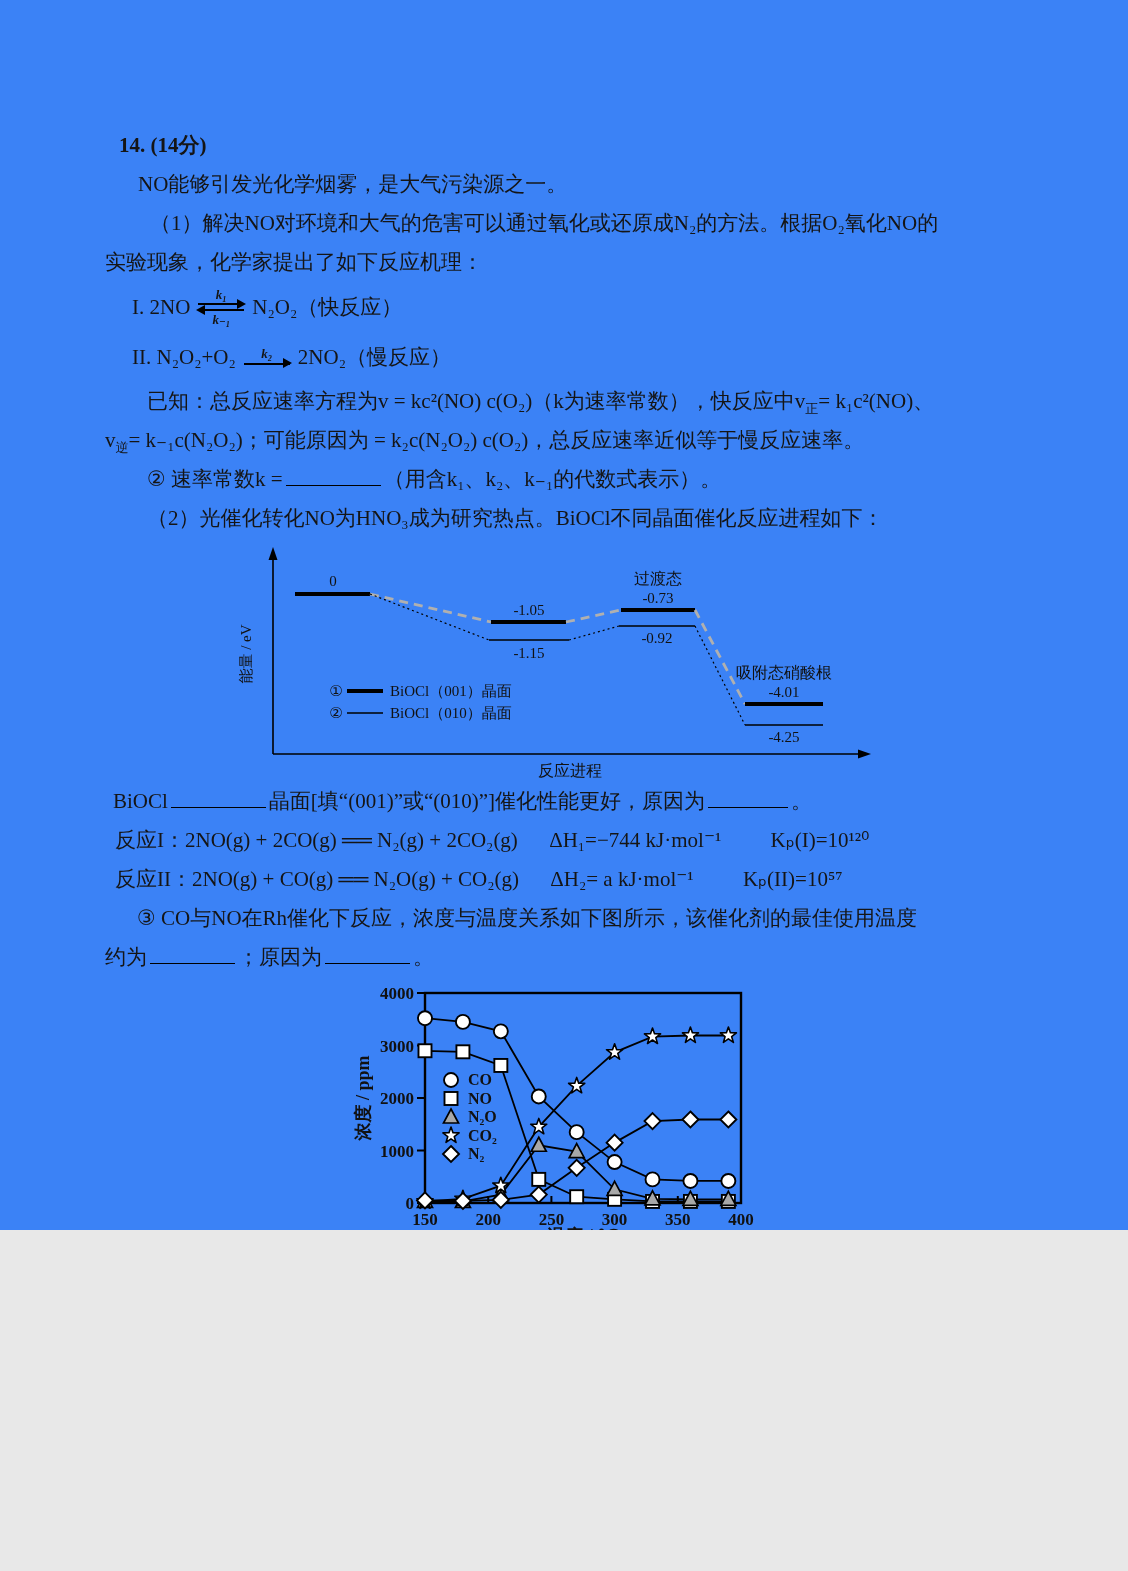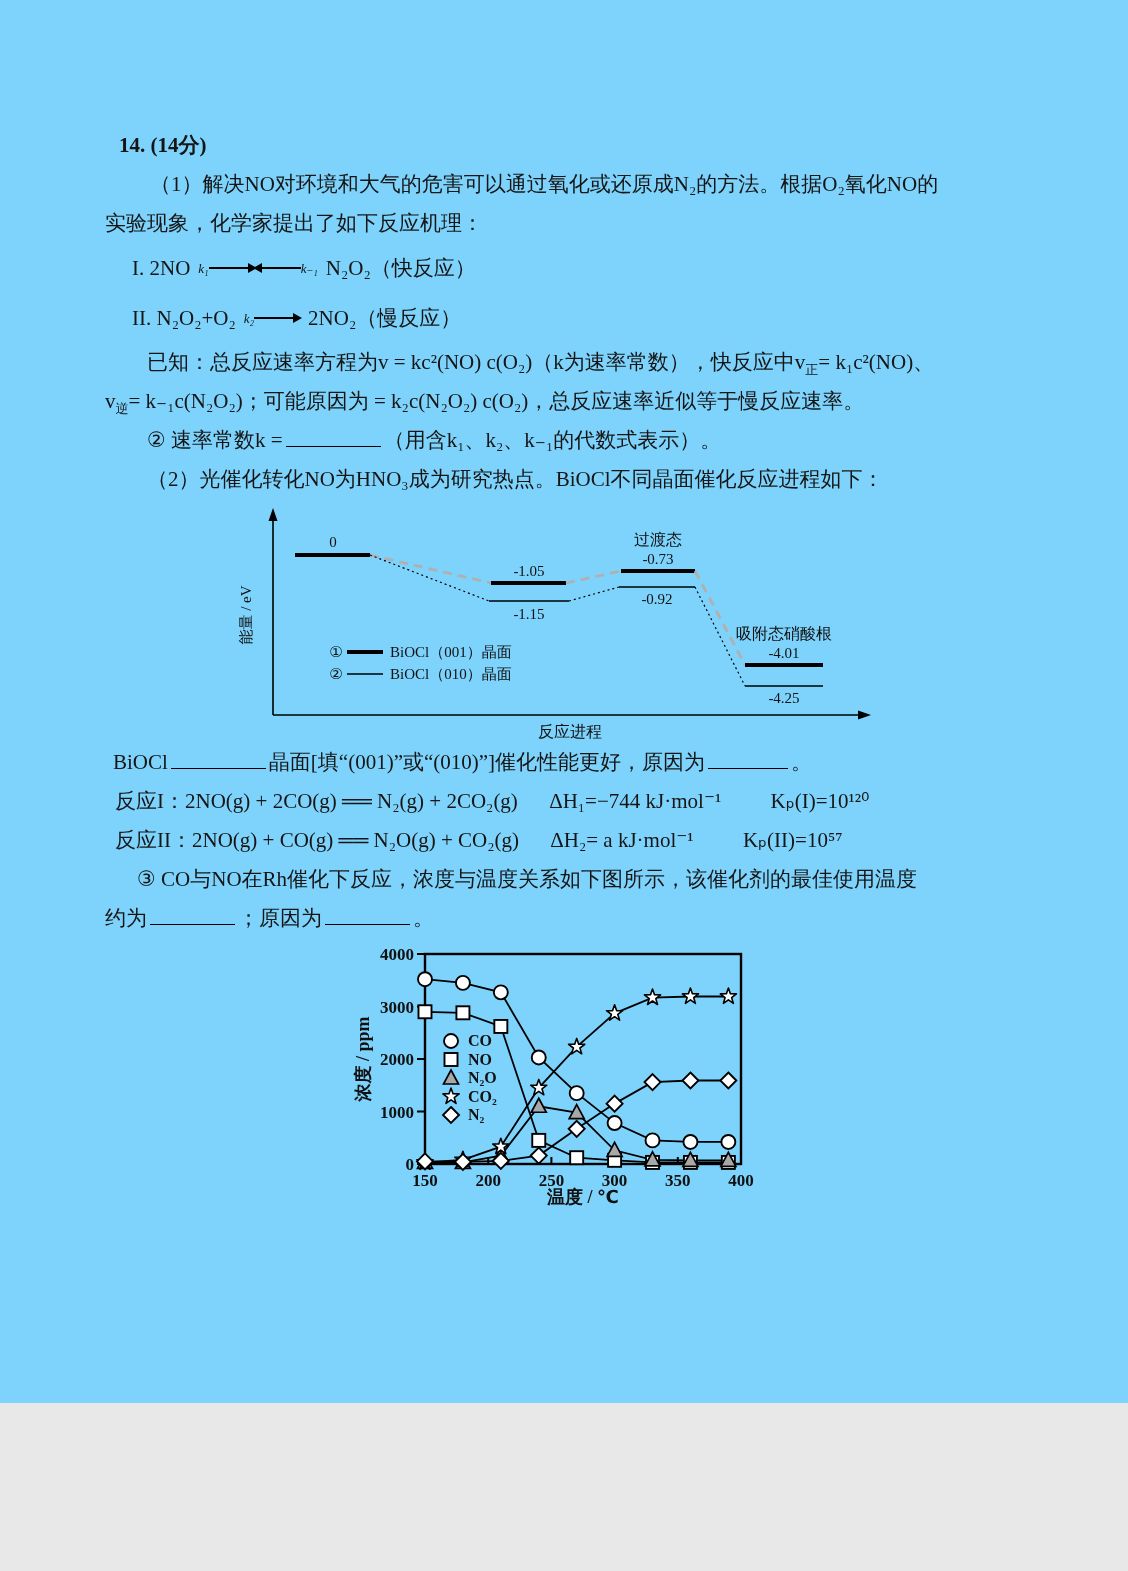--- a/index.html
+++ b/index.html
@@ -1,35 +1,35 @@
 <!DOCTYPE html>
 <html><head>
 <meta charset="utf-8">
 <style>
   html,body{margin:0;padding:0;background:#e8e8e8;}
-  .page{position:relative;width:1128px;height:1403px;background:#7dd3fc;margin:0 auto;
+  .page{position:relative;width:1128px;height:1230px;background:#3b82f6;margin:0 auto;
         font-family:"Liberation Serif","DejaVu Sans",serif;color:#151515;overflow:hidden;}
   .content{position:absolute;left:105px;top:126px;width:920px;
            font-size:21px;line-height:39px;}
   .line{height:39px;white-space:nowrap;}
   .qnum{font-weight:bold;padding-left:14px;}
   .ind33{padding-left:33px;}
   .ind42{padding-left:42px;}
   .ind45{padding-left:45px;}
   .ind27{padding-left:27px;}
   .ind10{padding-left:10px;}
   .ind32{padding-left:32px;}
   .ind8{padding-left:8px;}
   .tall{height:50px;display:flex;align-items:center;}
   sub{font-size:13px;}
   .blank{display:inline-block;width:95px;border-bottom:1.6px solid #000;height:1.05em;
          vertical-align:baseline;margin:0 3px;}
   .blank.w80{width:80px;}
   .blank.w85{width:85px;}
-  .kstack{display:inline-flex;flex-direction:row;align-items:center;margin:0 8px;}
+  .kstack{display:inline-flex;flex-direction:column;align-items:center;margin:0 8px;font-weight:bold;}
   .kl{font-size:13px;line-height:13px;font-style:italic;
       font-family:"Liberation Serif","DejaVu Sans",serif;}
   .arr{position:relative;width:46px;height:2px;background:#000;margin:3px 0;}
   .arr.thin{height:1.6px;margin:2px 0;}
   .arr.r::after{content:"";position:absolute;right:-2px;top:-4.2px;
       border-left:9px solid #000;border-top:5px solid transparent;border-bottom:5px solid transparent;}
   .arr.l::before{content:"";position:absolute;left:-2px;top:-4.2px;
       border-right:9px solid #000;border-top:5px solid transparent;border-bottom:5px solid transparent;}
   .rx-dh{margin-left:26px;}
   .rx-kp{margin-left:44px;}
@@ -41,20 +41,21 @@
   .et{font-size:15px;}
   .etc{font-size:16px;}
 </style>
 </head>
 <body>
 
 <div class="page">
   <div class="content">
 
     <div class="line qnum">14. (14分)</div>
+    <div class="line ind33">NO能够引发光化学烟雾，是大气污染源之一。</div>
     <div class="line ind45">（1）解决NO对环境和大气的危害可以通过氧化或还原成N₂的方法。根据O₂氧化NO的</div>
     <div class="line">实验现象，化学家提出了如下反应机理：</div>
 
     <div class="line tall ind27">
       <span>I. 2NO</span>
       <span class="kstack">
         <span class="kl">k₁</span>
         <span class="arr thin r"></span>
         <span class="arr thin l"></span>
         <span class="kl">k₋₁</span>

